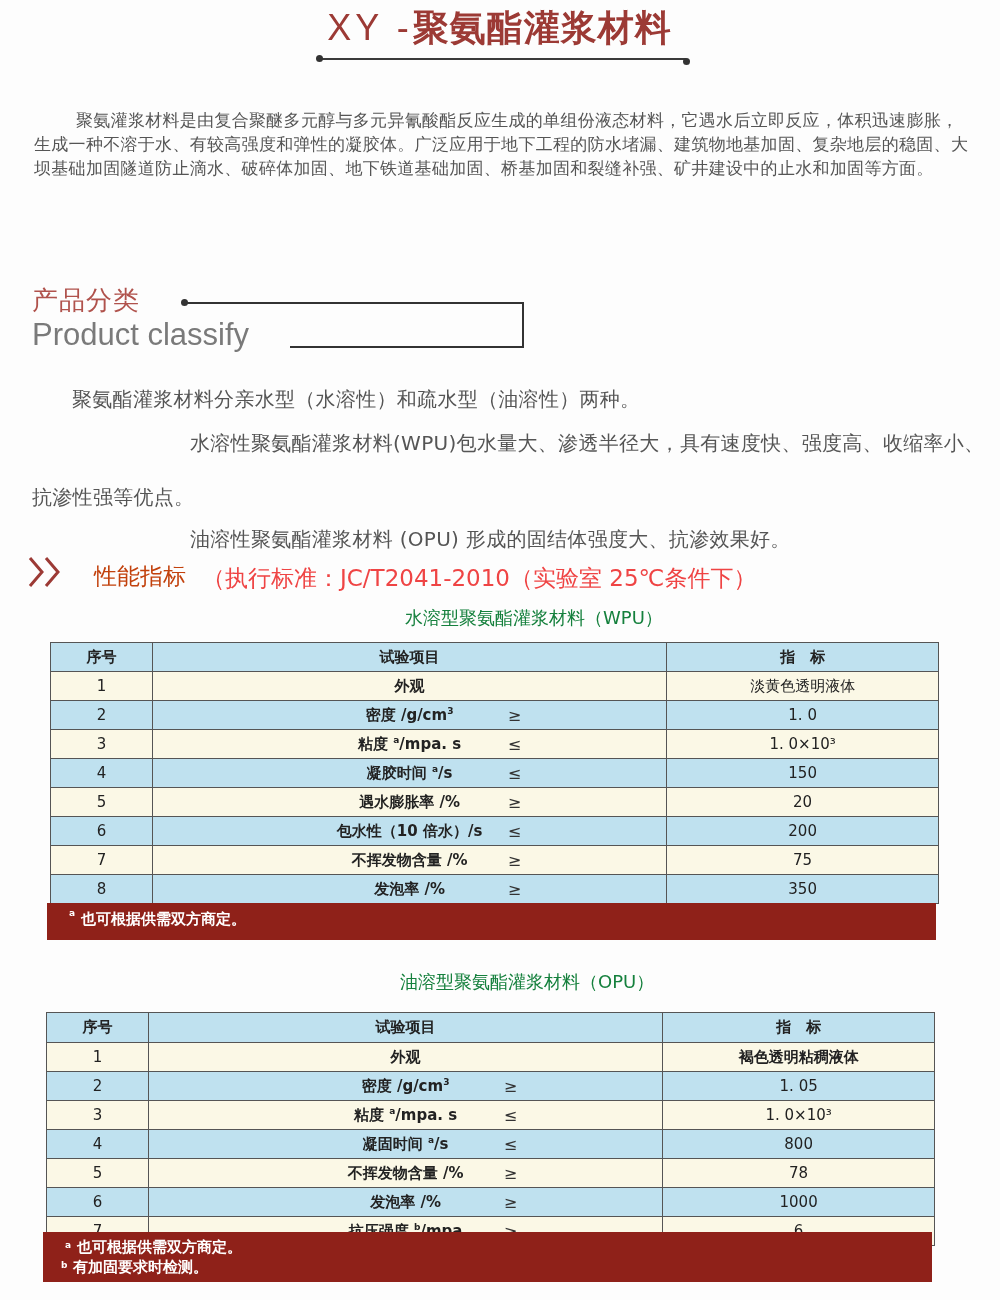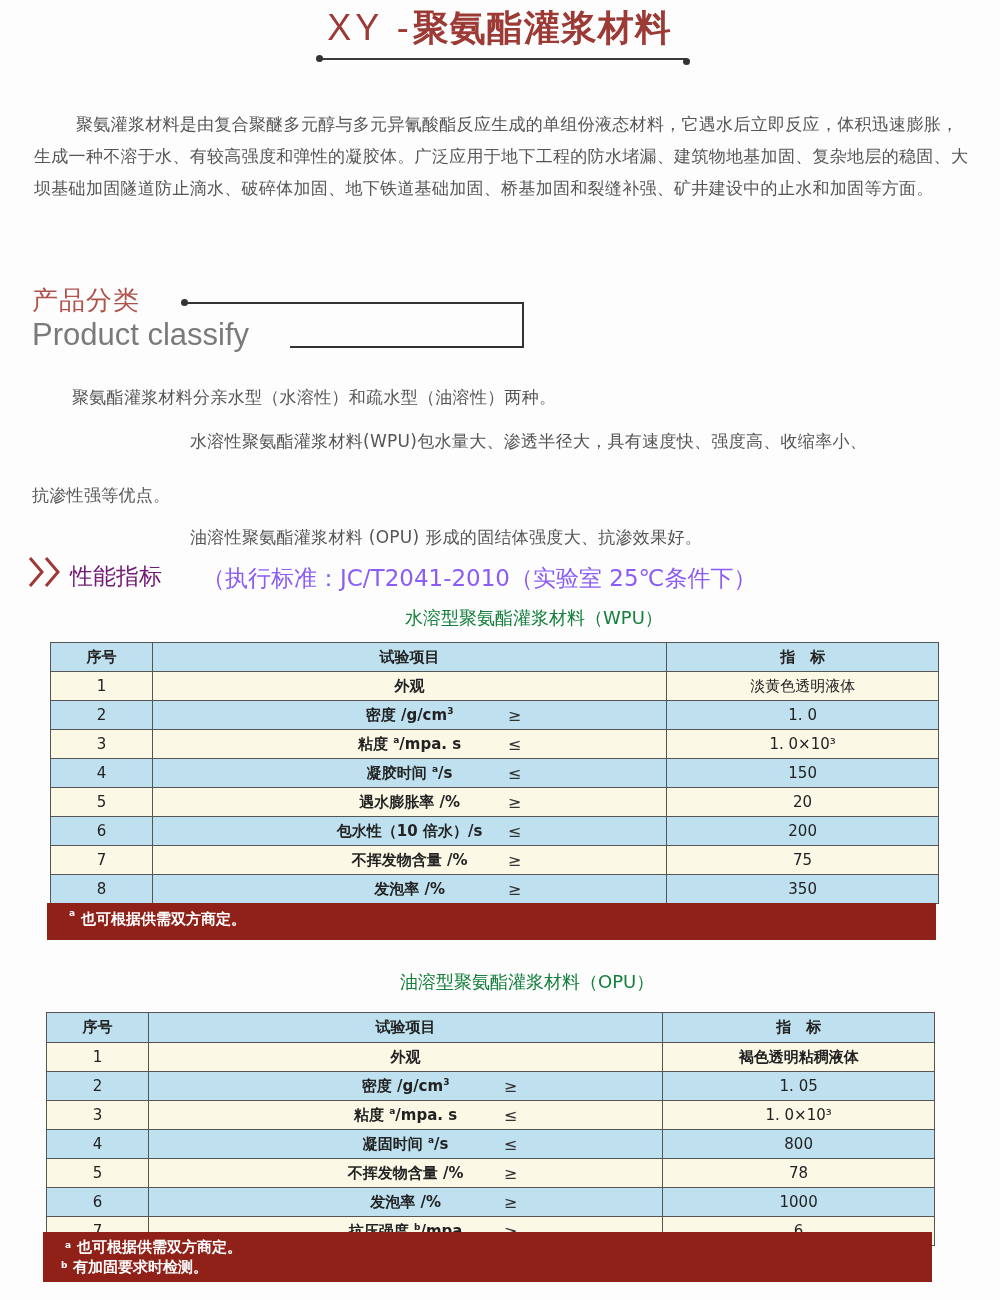--- a/index.html
+++ b/index.html
@@ -9,35 +9,35 @@
     .abs { position: absolute; }
 
     
     .title { left: 0; width: 999px; top: 4px; text-align: center; font-size: 36px; color: #9c3a35; letter-spacing: 1px; }
     .title .xy { font-family: "Liberation Sans", sans-serif; font-weight: normal; letter-spacing: 4px; }
     .title .cn { font-weight: bold; }
     .title-line { left: 320px; top: 58px; width: 366px; height: 2px; background: #3a3a3a; }
     .dot { width: 7px; height: 7px; border-radius: 50%; background: #333; }
 
     
-    .intro { left: 34px; top: 108px; width: 940px; font-size: 17px; line-height: 32px; color: #555; text-indent: 42px; letter-spacing: 0.3px; }
+    .intro { left: 34px; top: 108px; width: 940px; font-size: 17px; line-height: 24px; color: #555; text-indent: 42px; letter-spacing: 0.3px; }
 
     
     .classify-cn { left: 32px; top: 283px; font-size: 26px; color: #b0524c; letter-spacing: 1px; }
     .classify-en { left: 32px; top: 317px; font-size: 31px; color: #7a7a7a; font-family: "Liberation Sans", sans-serif; }
     .bracket-top { left: 185px; top: 302px; width: 338px; height: 2px; background: #333; }
     .bracket-right { left: 522px; top: 302px; width: 2px; height: 46px; background: #333; }
     .bracket-bottom { left: 290px; top: 346px; width: 234px; height: 2px; background: #333; }
 
-    .para { font-size: 17px; color: #555; letter-spacing: 0.3px; }
+    .para { font-size: 20px; color: #555; letter-spacing: 0.3px; }
 
     
     .chev { left: 26px; top: 554px; width: 40px; height: 36px; }
-    .sec-title { left: 70px; top: 561px; font-size: 23px; color: #701a75; }
-    .sec-std { left: 202px; top: 563px; font-size: 23px; color: #8b5cf6; }
+    .sec-title { left: 94px; top: 561px; font-size: 23px; color: #c2410c; }
+    .sec-std { left: 202px; top: 563px; font-size: 23px; color: #ef4444; }
 
     .table-caption { font-size: 18px; color: #15803d; }
 
     
     .spec-table { border-collapse: collapse; position: absolute; font-size: 15px; color: #222; }
     .spec-table td { border: 1px solid #555; height: 29px; text-align: center; vertical-align: middle; padding: 0; }
     .spec-table tr.blue td { background: #bfe1ef; }
     .spec-table tr.cream td { background: #fbf8e6; }
     .spec-table .col-no { width: 102px; }
     .spec-table .col-item { width: 515px; position: relative; }

